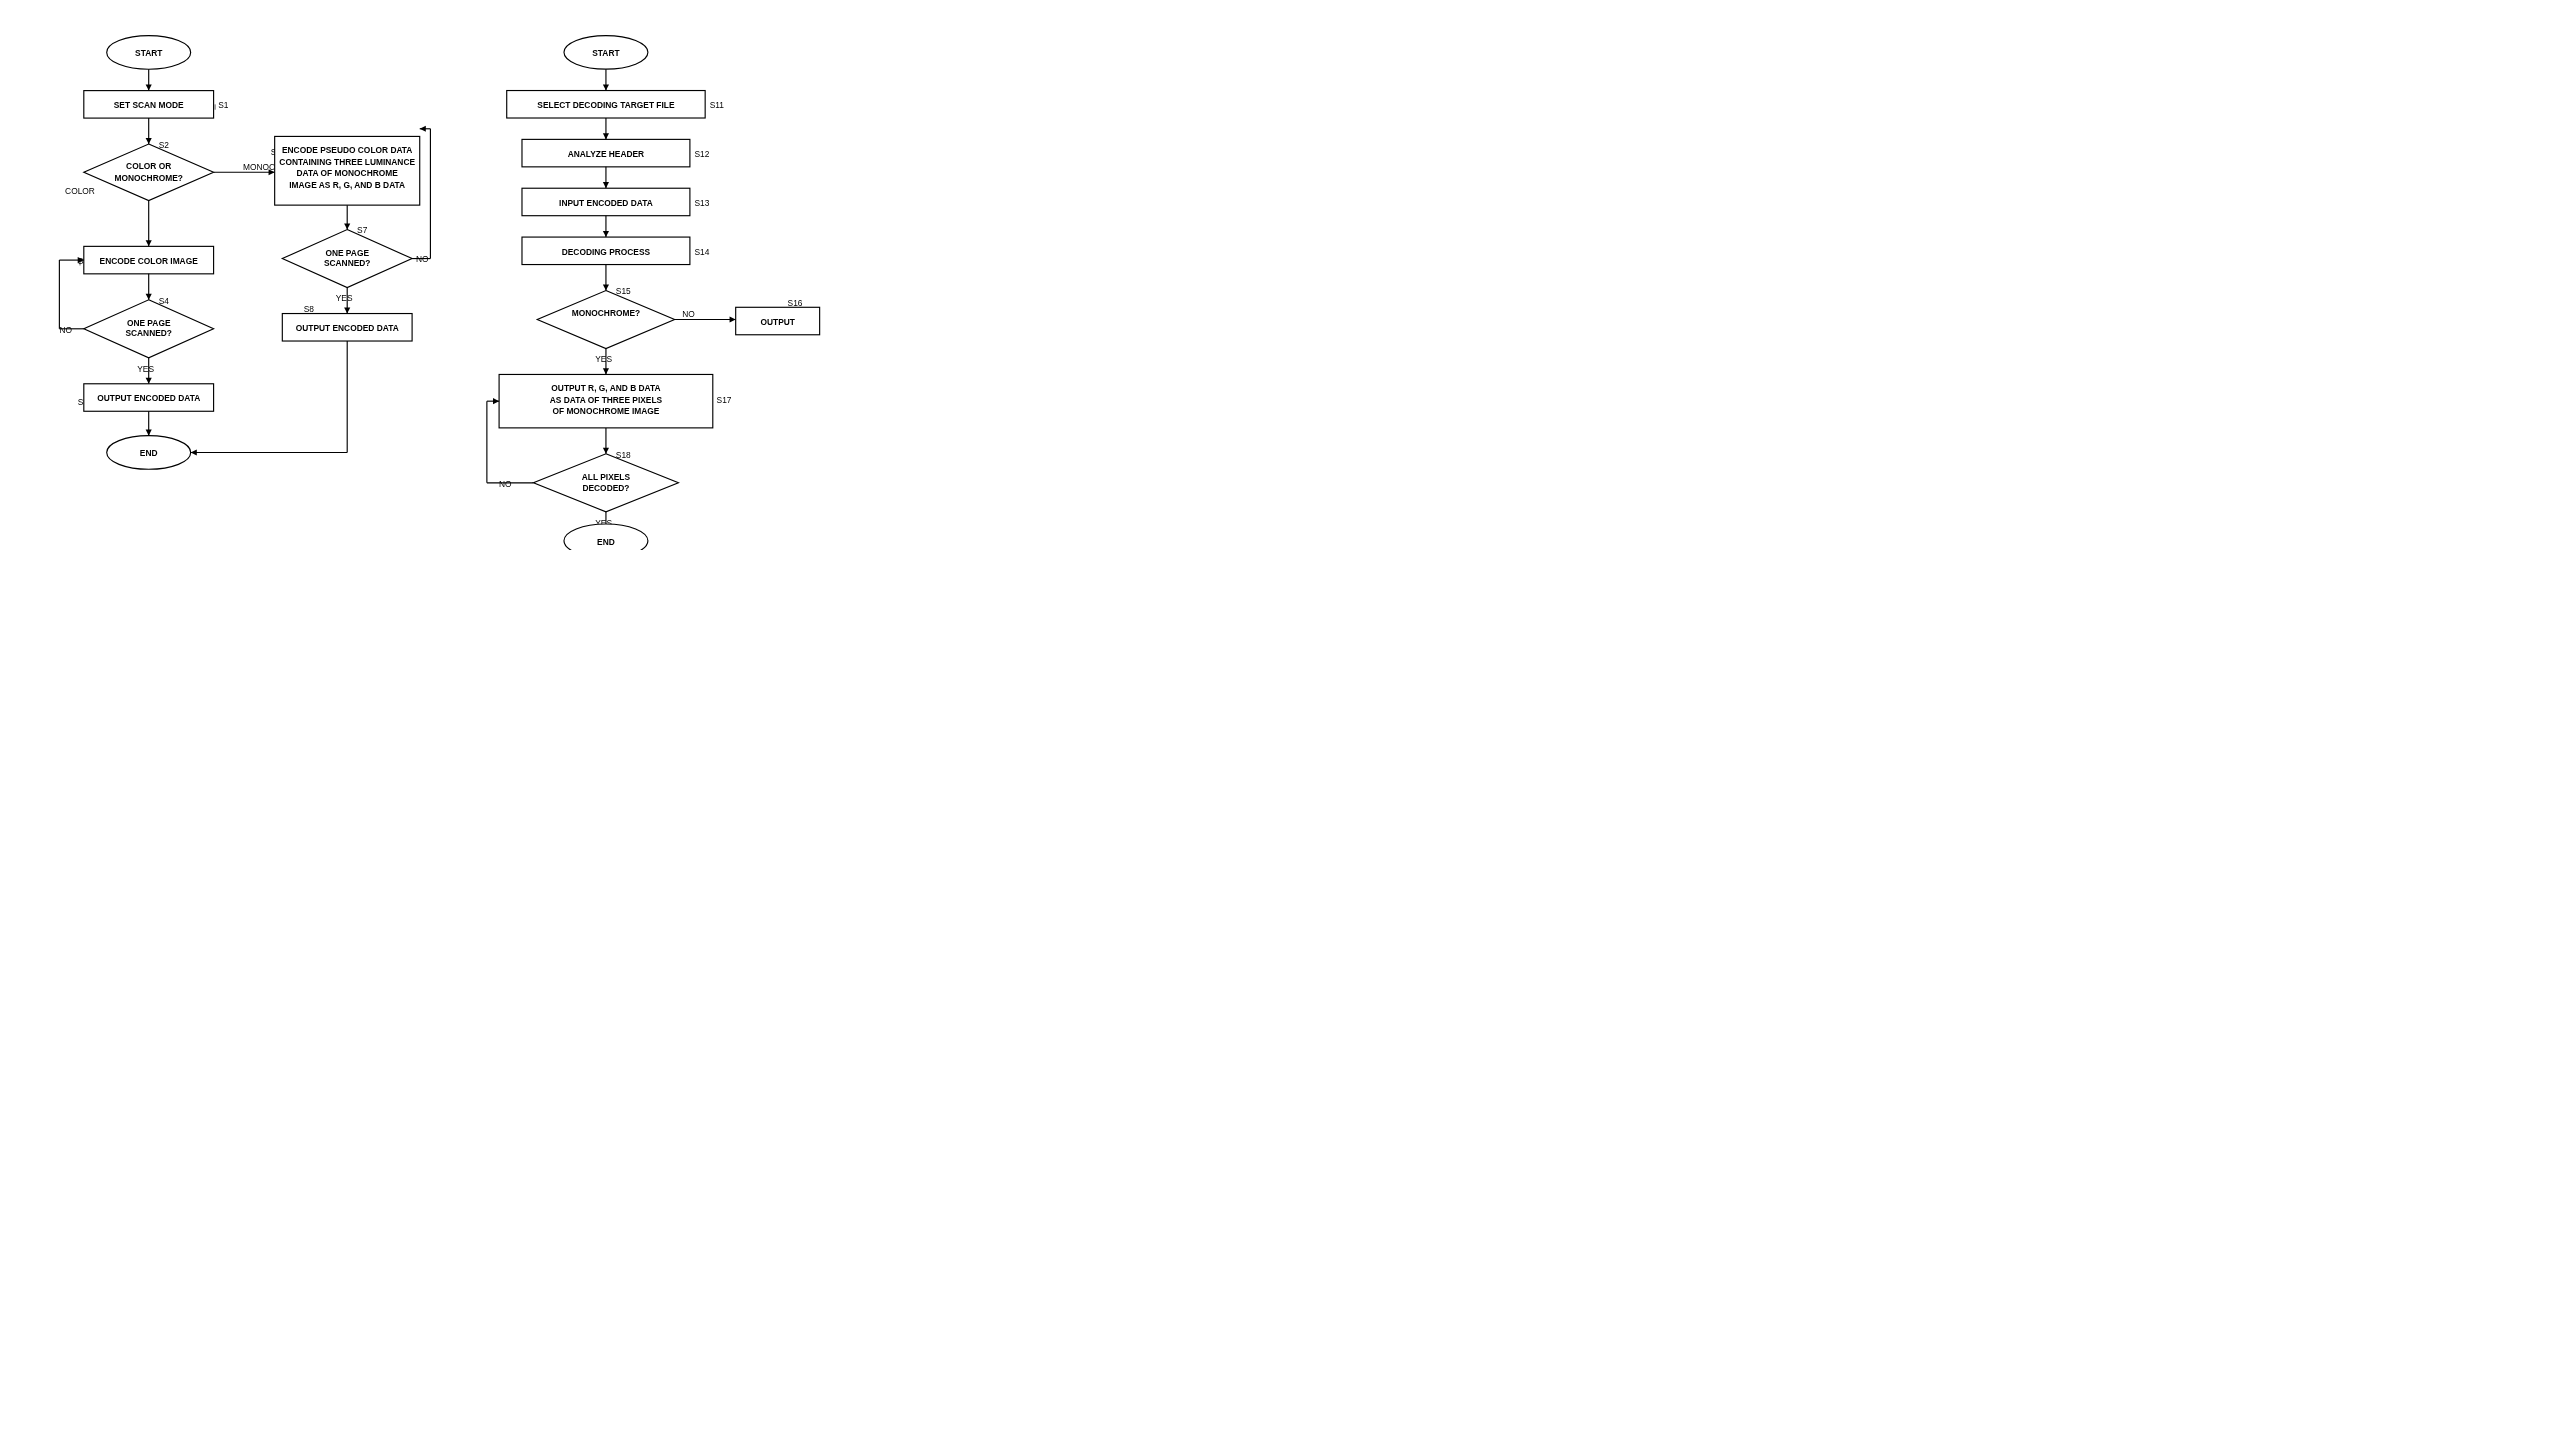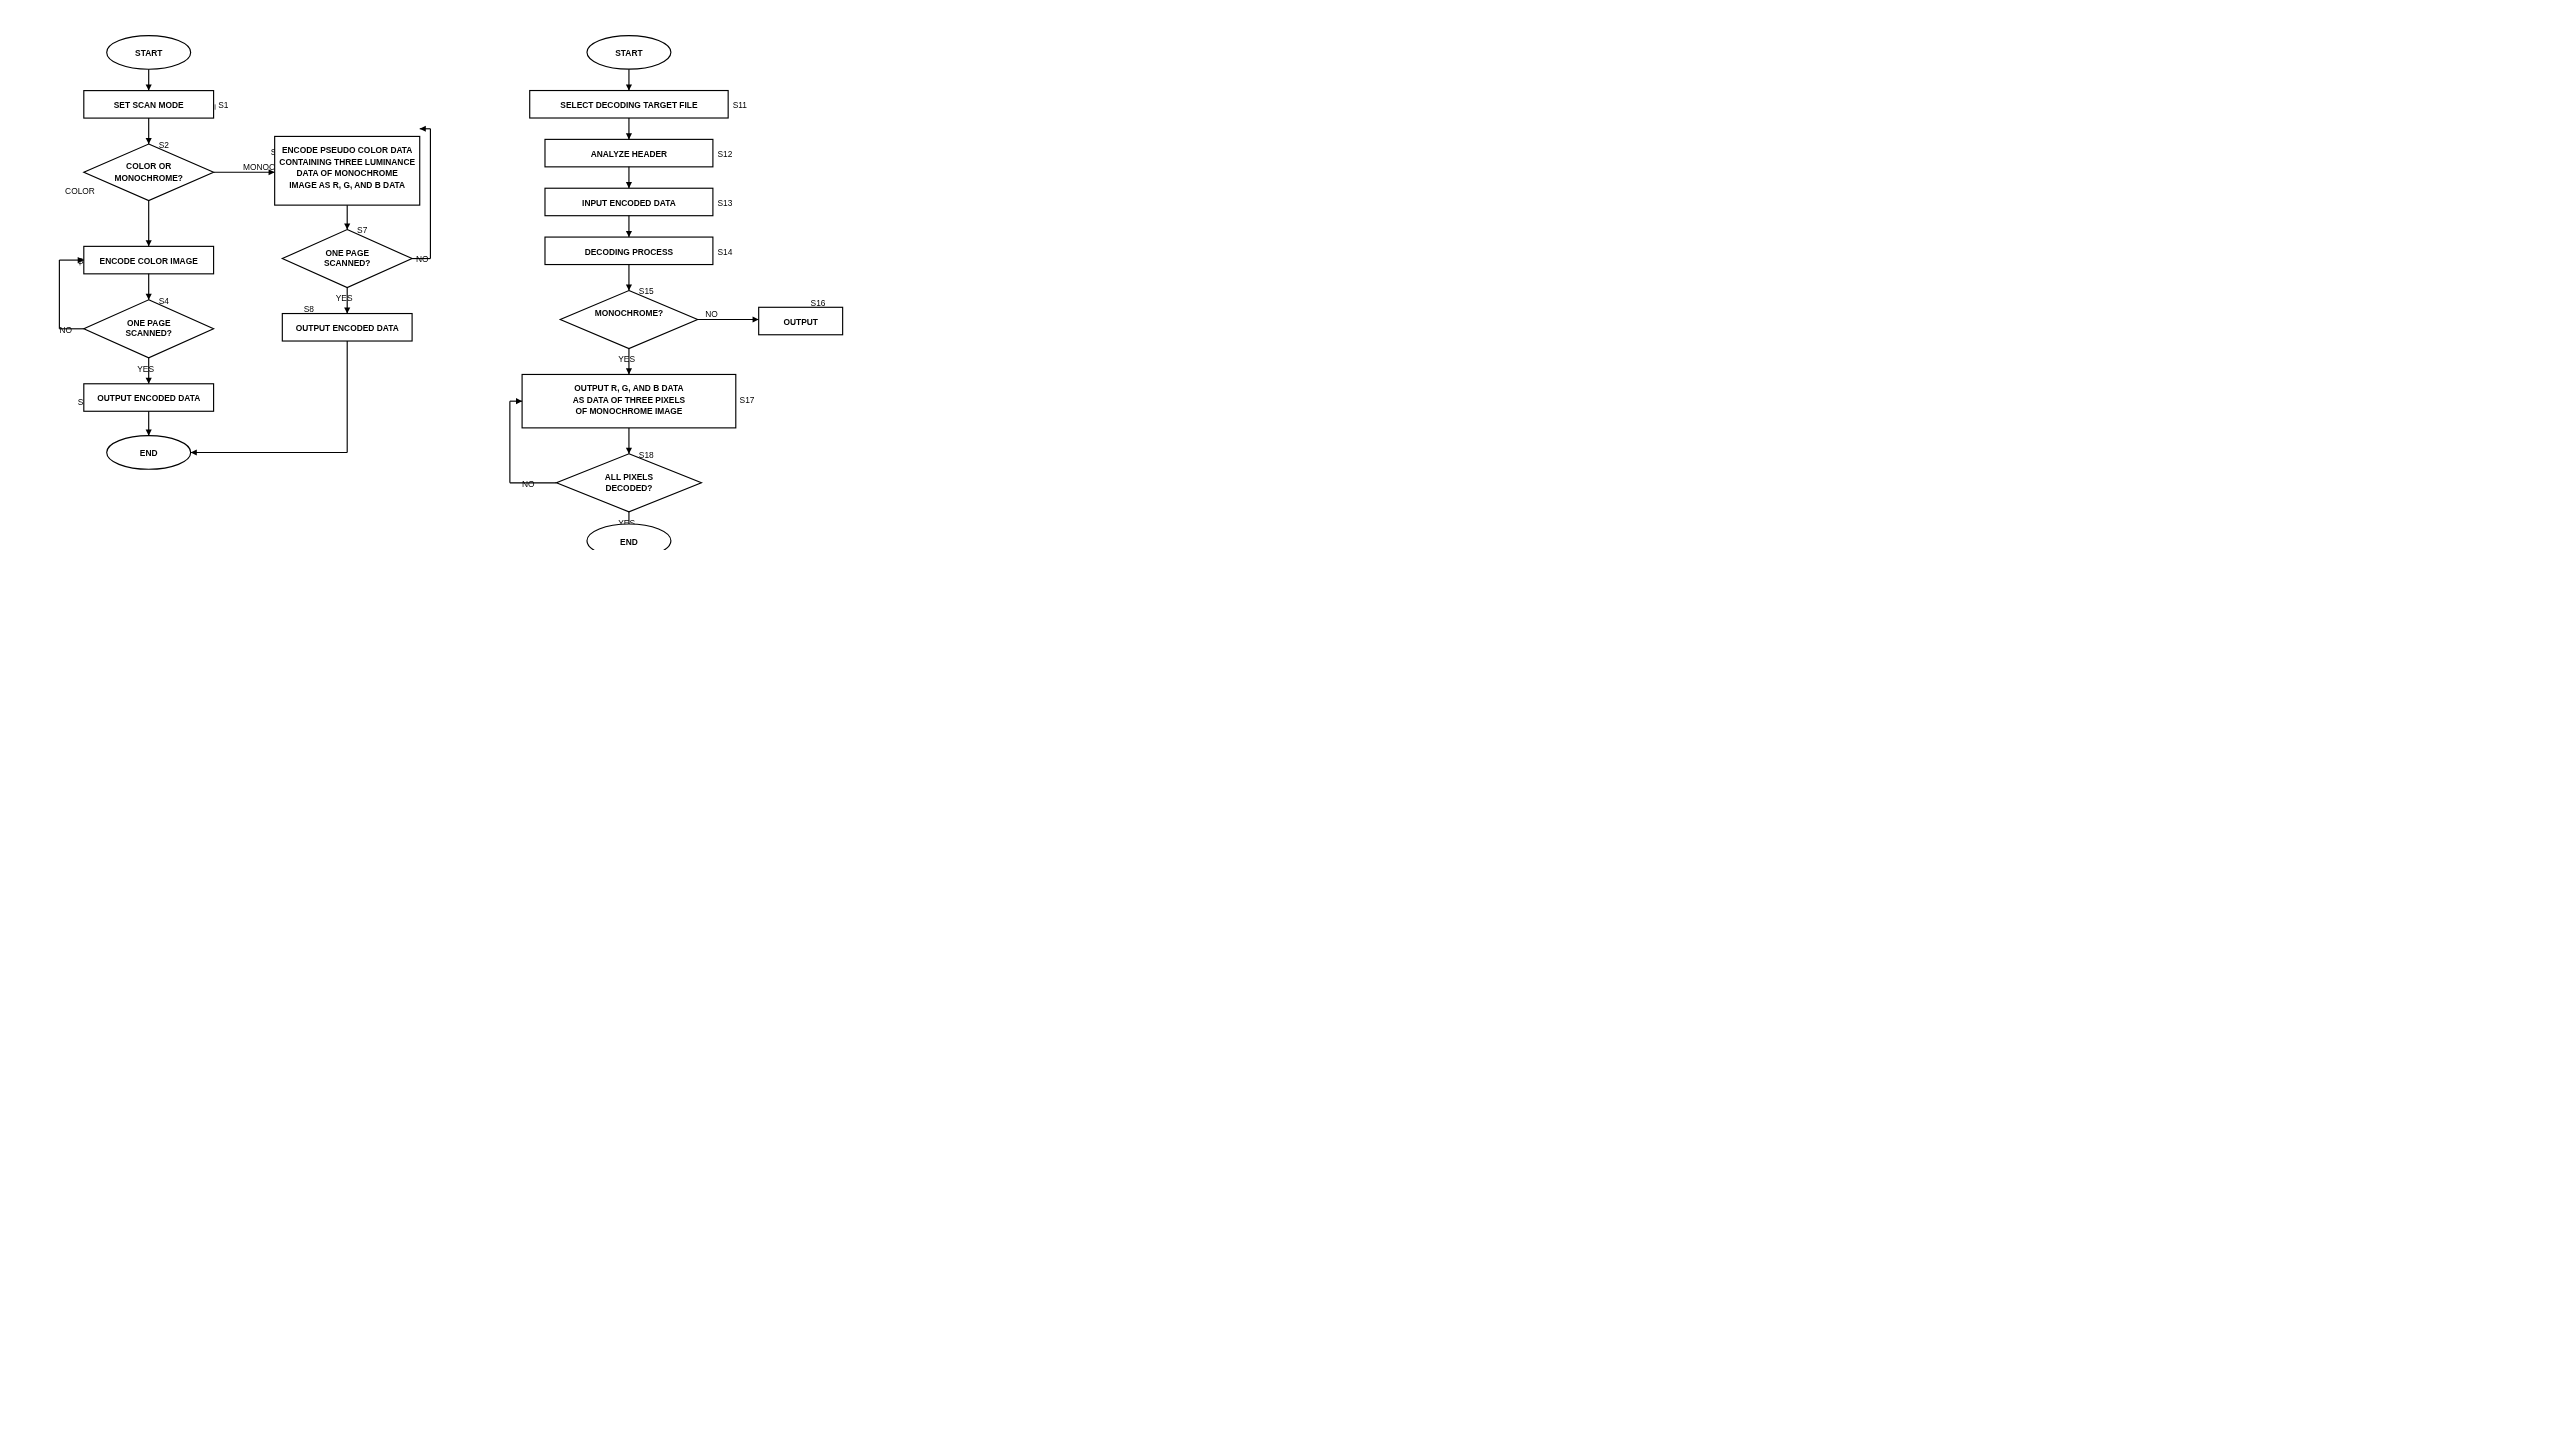--- a/index.html
+++ b/index.html
@@ -5,21 +5,21 @@
     * { box-sizing: border-box; margin: 0; padding: 0; }
     body {
       background: #fff;
       font-family: Arial, sans-serif;
       width: 916px;
       min-height: 504px;
       padding: 15.3px;
     }
     .diagram-container {
       display: flex;
-      gap: 41px;
+      gap: 18px;
       padding: 15.3px 23px;
       width: 100%;
     }
     .flowchart {
       position: relative;
       flex: 1;
     }
     svg text {
       font-family: Arial, sans-serif;
       font-size: 11px;

